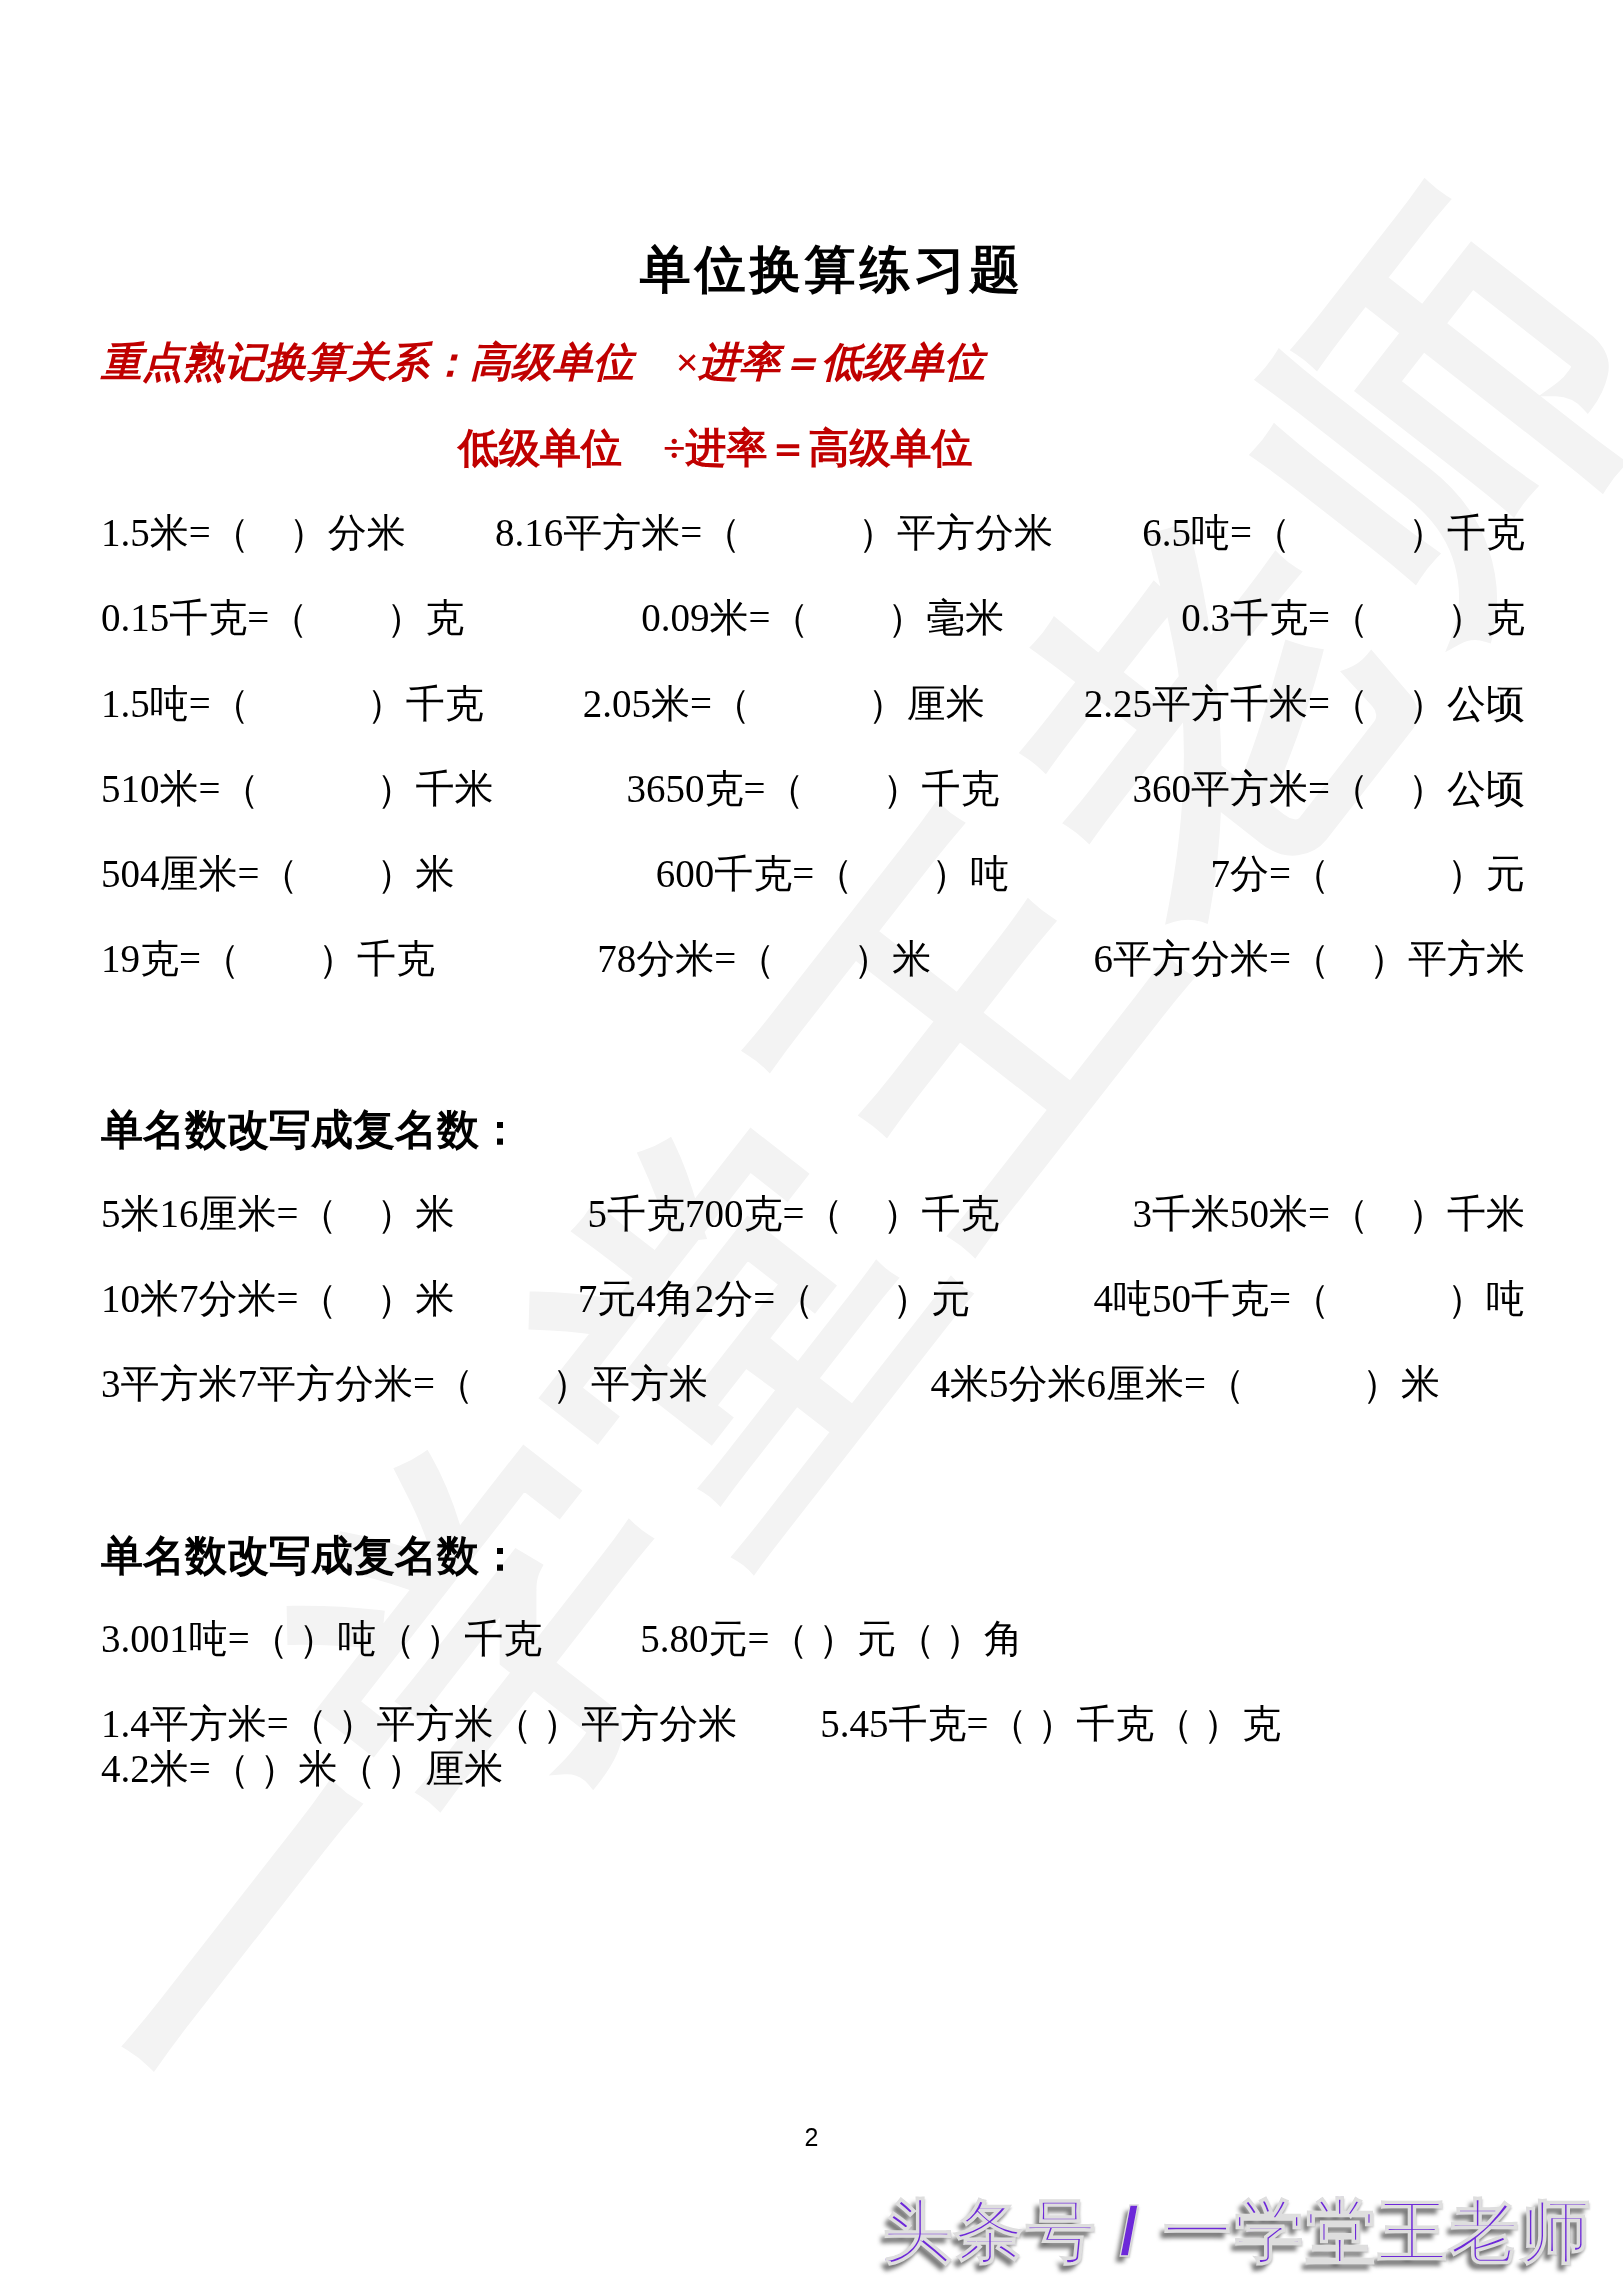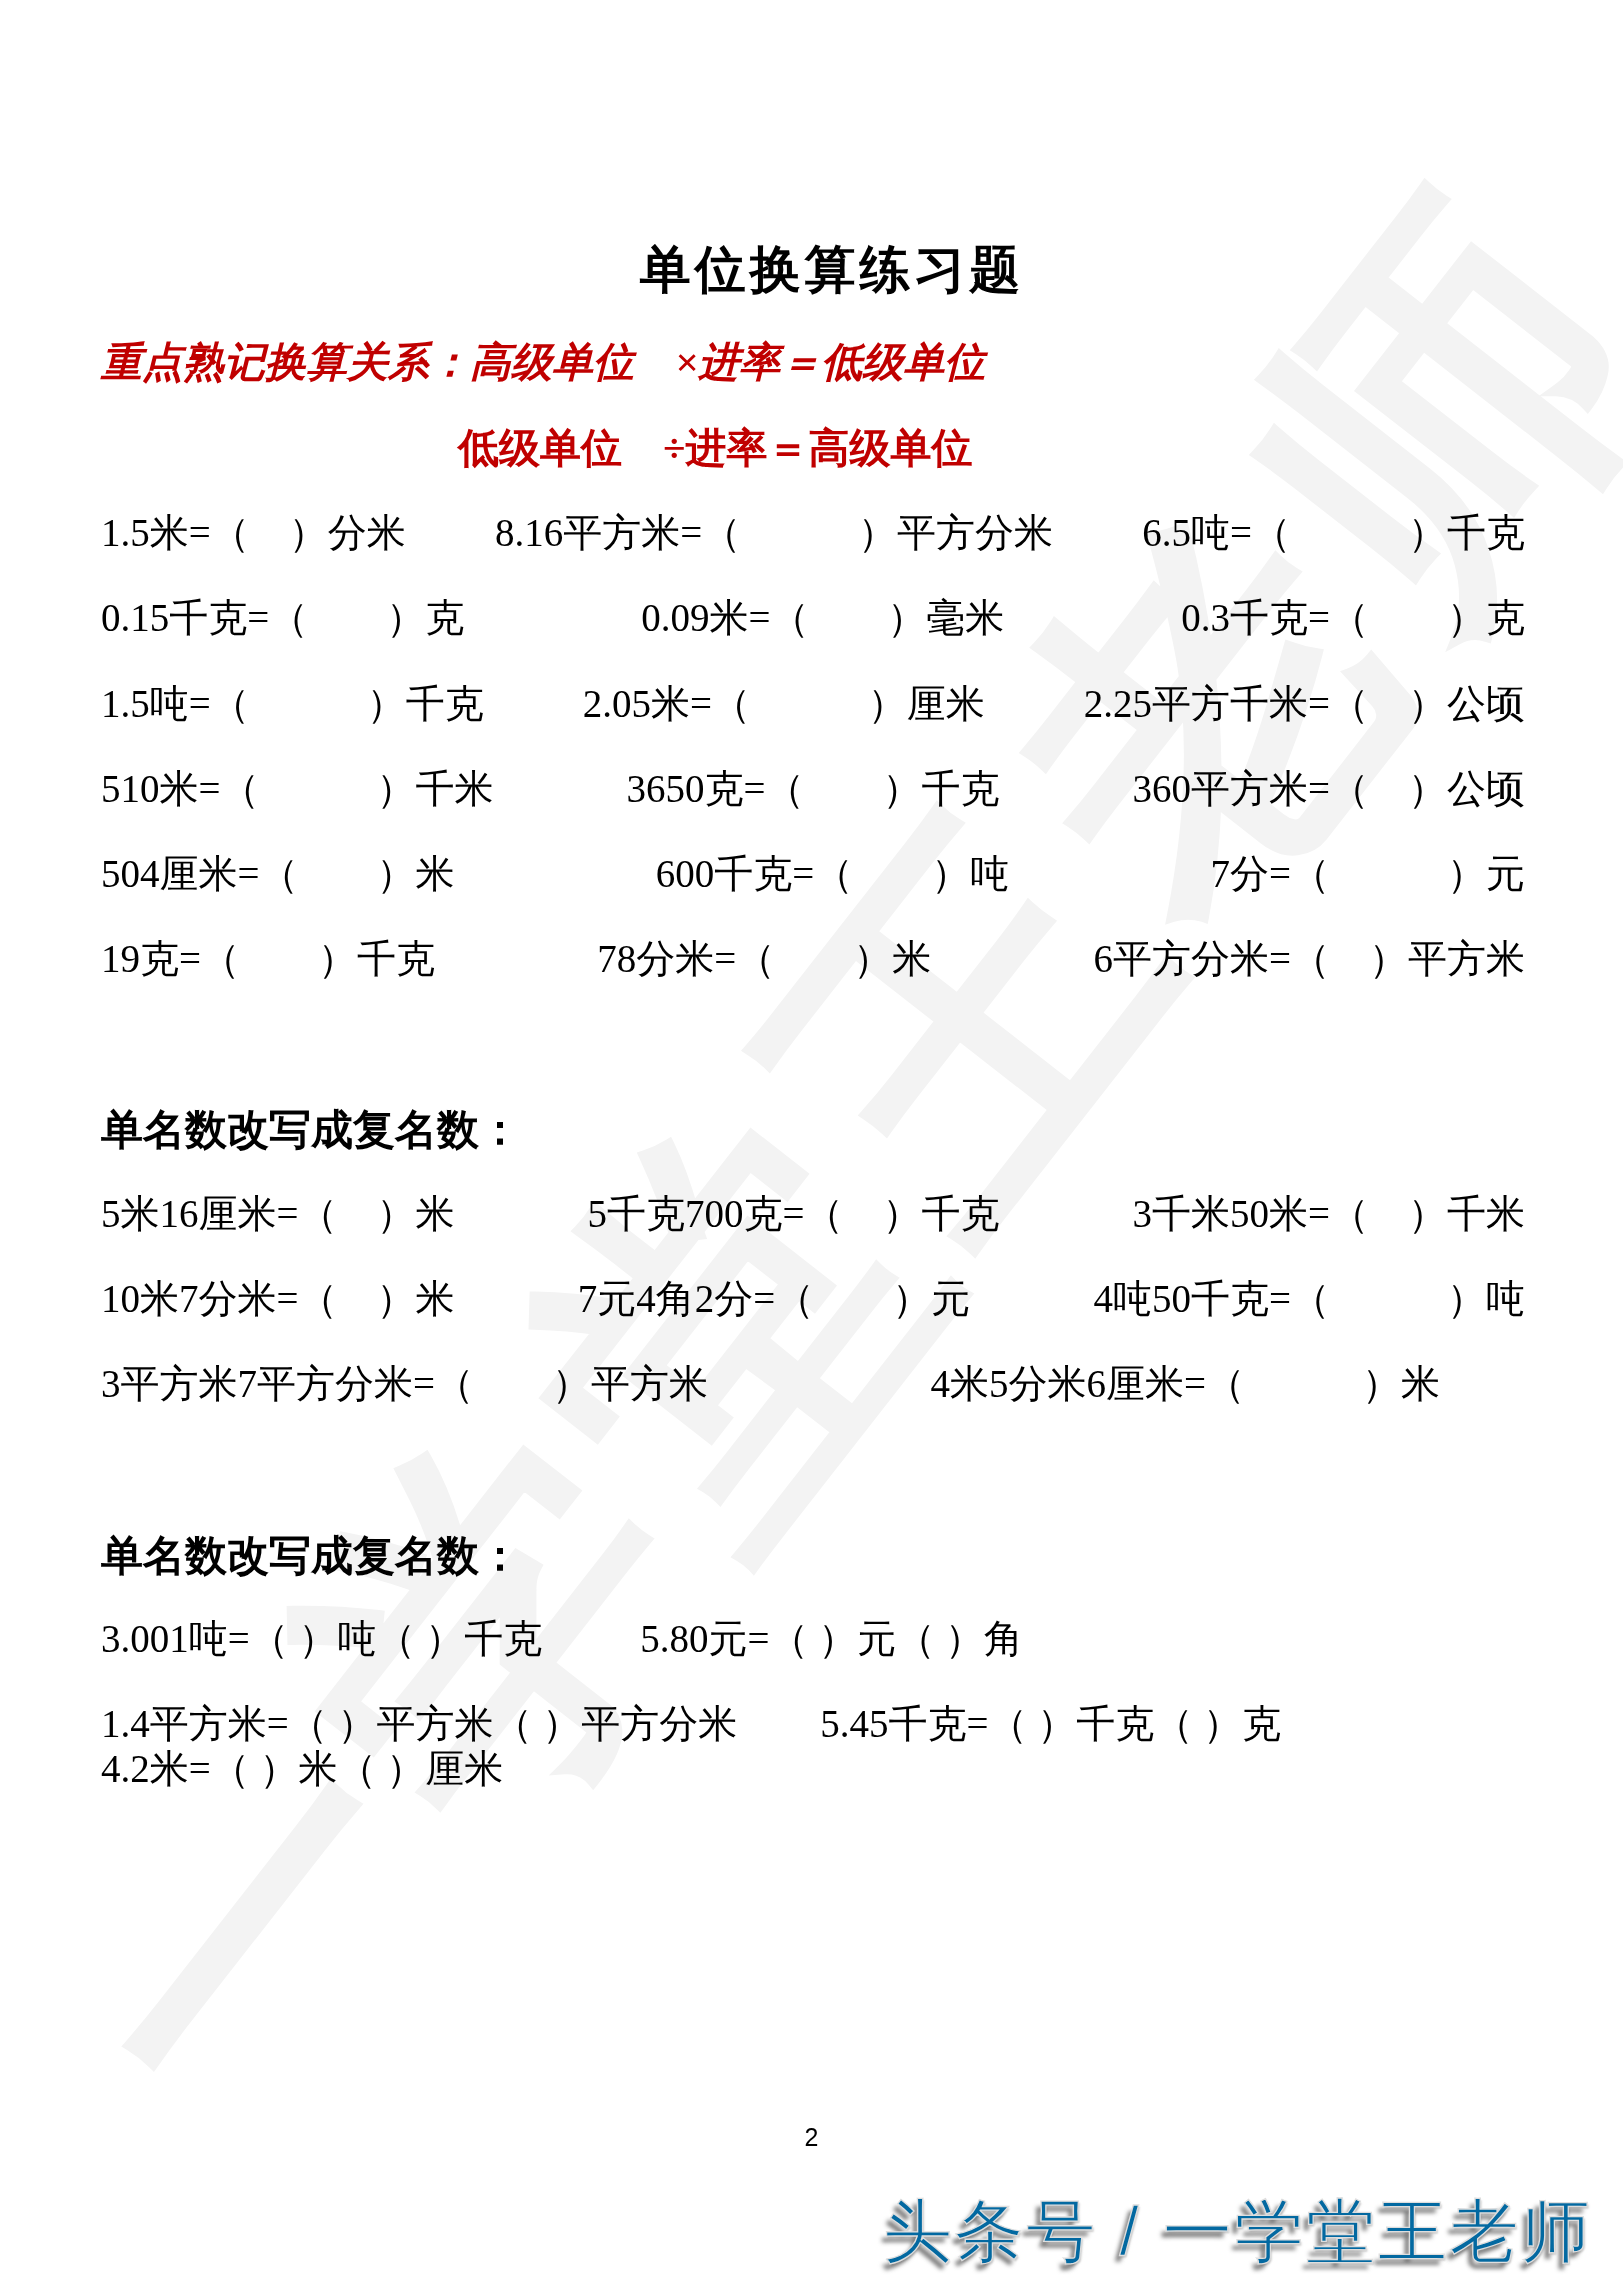--- a/index.html
+++ b/index.html
@@ -52,23 +52,23 @@
     position:absolute;left:101px;
     font-size:42px;font-weight:bold;line-height:1.2;white-space:nowrap;
   }
   .pagenum{
     position:absolute;left:0;right:0;top:2123px;
     text-align:center;font-size:25px;
     font-family:"Liberation Sans","DejaVu Sans",sans-serif;
   }
   .footer-wm{
     position:absolute;left:883px;top:2186px;
-    font-size:69px;font-weight:normal;letter-spacing:2.6px;
+    font-size:69px;font-weight:bold;letter-spacing:2.6px;
     white-space:nowrap;
-    color:#0369a1;
+    color:#6d28d9;
     -webkit-text-stroke:1.3px #dedede;
     text-shadow:-4.6px 5.9px 4.6px rgba(105,105,105,0.9), 1.3px 2px 2px rgba(160,160,160,0.55);
     font-family:"Liberation Sans","DejaVu Sans",sans-serif;
     user-select:none;
   }
 </style>
 </head>
 <body>
 
 <div class="sheet">

